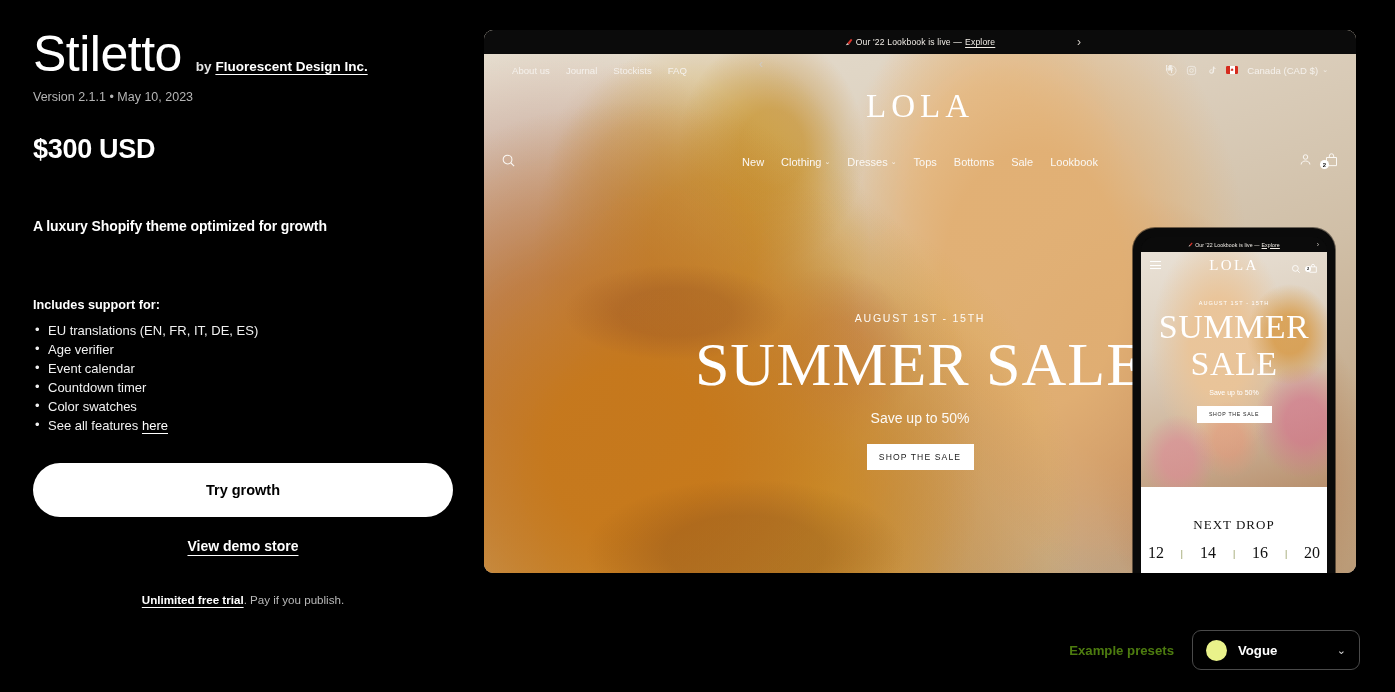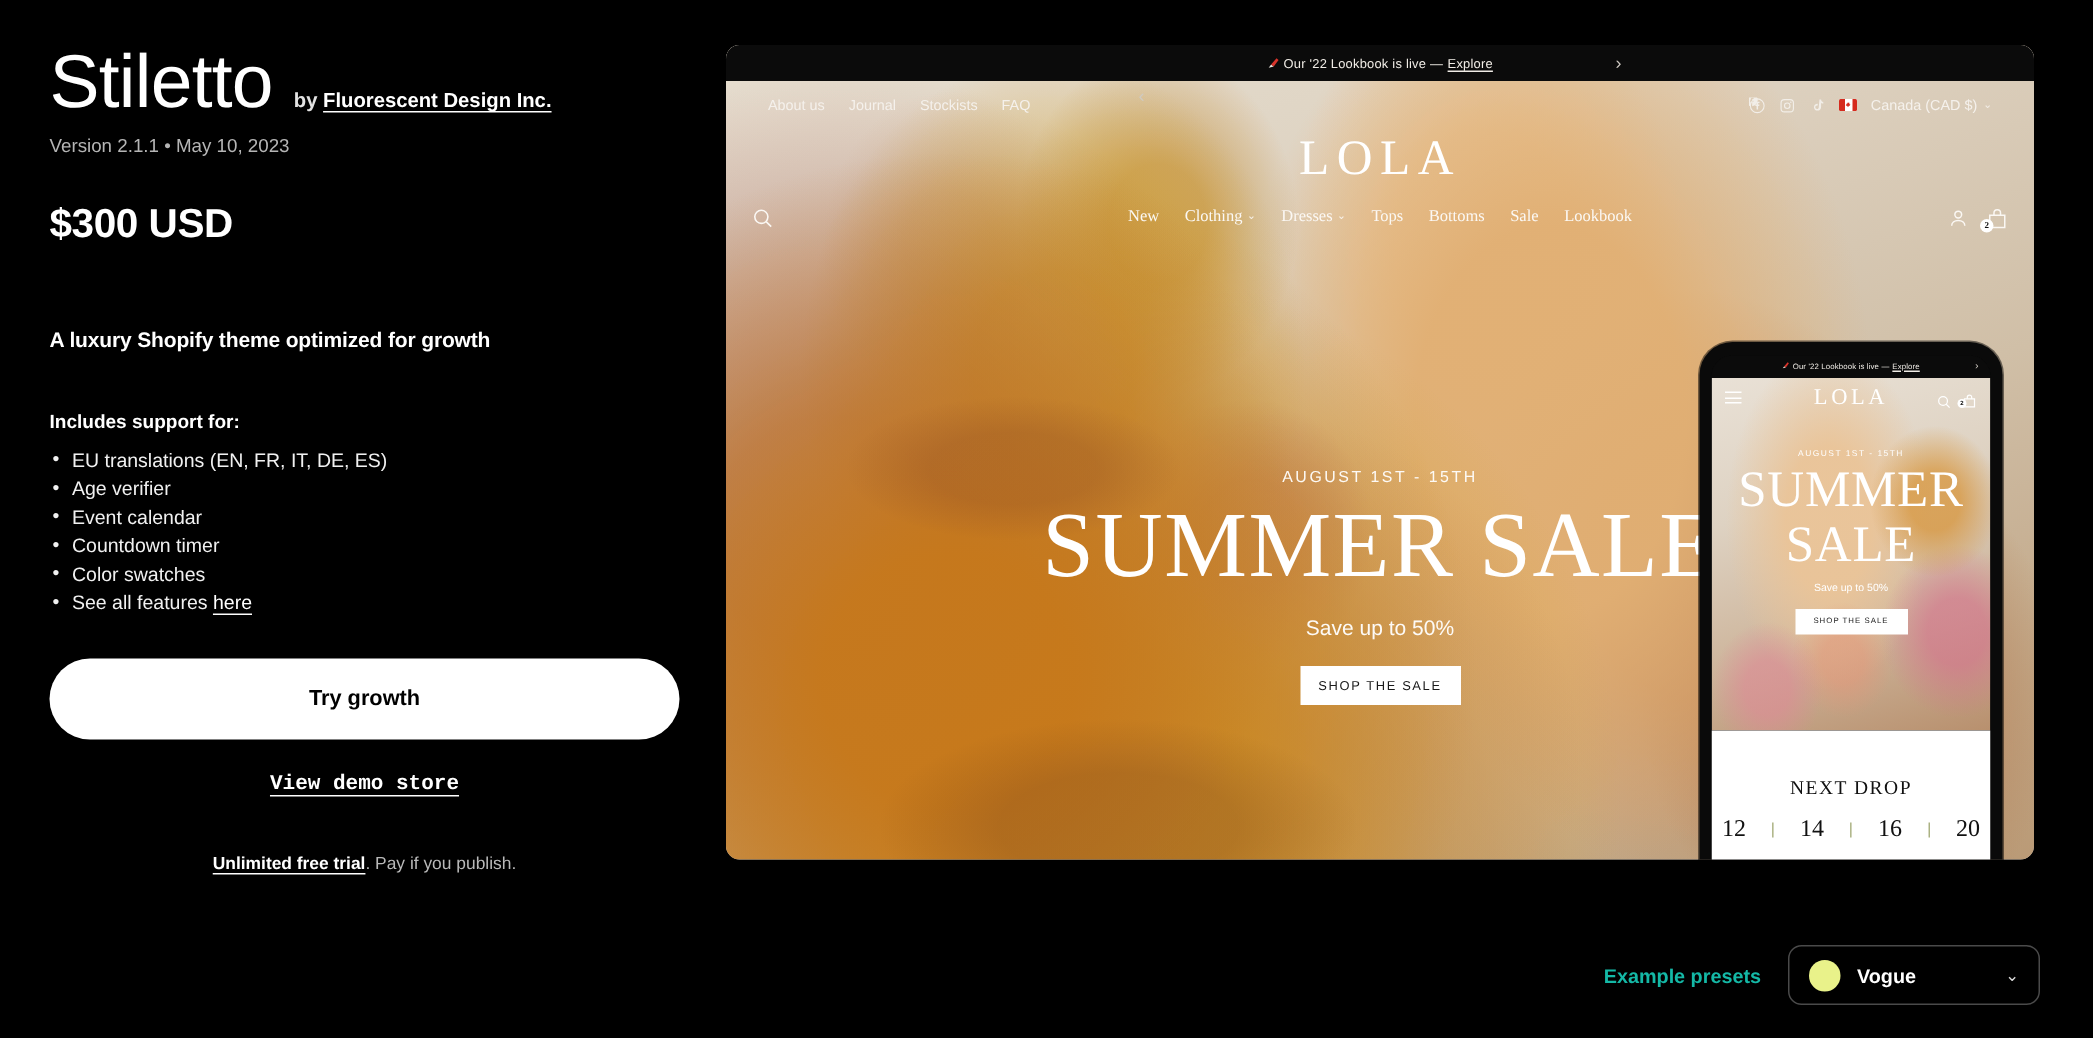--- a/index.html
+++ b/index.html
@@ -17,21 +17,21 @@
   .title-row { display: flex; align-items: baseline; gap: 14px; }
   .theme-title {
     font-size: 50px; font-weight: 400; letter-spacing: -0.5px;
     line-height: 1.05; color: #fff;
   }
   .byline { font-size: 13.5px; font-weight: 700; color: #e3e3e3; white-space: nowrap; }
   .byline .vendor { color: #fff; text-decoration: underline; text-underline-offset: 3px; text-decoration-thickness: 1px; }
   .version { margin-top: 9px; font-size: 12.5px; color: #b5b5b5; font-weight: 400; }
   .price { margin-top: 30px; font-size: 27px; font-weight: 700; letter-spacing: -0.3px; color: #fff; }
   .tagline { margin-top: 53px; font-size: 14px; font-weight: 700; color: #fff; letter-spacing: -0.1px; }
-  .includes { margin-top: 40px; font-size: 12.7px; font-weight: 700; color: #fff; }
+  .includes { margin-top: 64px; font-size: 12.7px; font-weight: 700; color: #fff; }
   .feat-list { margin-top: 9px; list-style: none; }
   .feat-list li {
     position: relative; padding-left: 15px; font-size: 13px;
     line-height: 19px; color: #f1f1f1; font-weight: 400;
   }
   .feat-list li::before {
     content: "\2022"; position: absolute; left: 2px; top: -0.5px;
     color: #f1f1f1; font-size: 13px;
   }
   .feat-list li .inline-link { color: #fff; text-decoration: underline; text-underline-offset: 3px; }
@@ -39,21 +39,21 @@
   .try-btn {
     margin-top: 28px; width: 420px; height: 54px; border-radius: 27px;
     background: #ffffff; color: #000; border: none; cursor: pointer;
     font-size: 14.5px; font-weight: 700; font-family: "Liberation Sans", sans-serif;
     display: flex; align-items: center; justify-content: center;
   }
   .demo-link-wrap { width: 420px; text-align: center; margin-top: 20px; }
   .demo-link {
     font-size: 14px; font-weight: 700; color: #fff; text-decoration: underline;
     text-underline-offset: 4px; text-decoration-thickness: 1.2px; cursor: pointer;
-    background: none; border: none; font-family: Liberation Mono, monospace;
+    background: none; border: none; font-family: Liberation Sans, sans-serif;
   }
   .trial-wrap { width: 420px; text-align: center; margin-top: 38px; font-size: 11.6px; color: #b9b9b9; }
   .trial-wrap .trial-link {
     color: #ffffff; font-weight: 700; text-decoration: underline;
     text-underline-offset: 3px; cursor: pointer;
   }
 
   
   .preview {
     position: absolute; left: 484px; top: 30px; width: 872px; height: 543px;
@@ -122,21 +122,21 @@
   
   .brand-logo {
     position: absolute; left: 0; top: 58px; width: 100%; text-align: center;
     font-family: "Liberation Serif", serif; font-size: 33px; letter-spacing: 5px;
     color: #ffffff; font-weight: 400;
   }
 
   
   .main-nav {
     position: absolute; left: 0; top: 108px; width: 100%; height: 30px;
-    display: flex; align-items: flex-start; padding: 0 17px; color: #fff; font-family: Liberation Serif, serif;
+    display: flex; align-items: flex-end; padding: 0 17px; color: #fff;
   }
   .search-ic { width: 15px; height: 15px; cursor: pointer; }
   .nav-links {
     position: absolute; left: 0; right: 0; display: flex; justify-content: center;
     gap: 17px; font-size: 11px; color: #fbf8f4; pointer-events: none;
   }
   .nav-links .nav-item { display: flex; align-items: center; gap: 3px; cursor: pointer; pointer-events: auto; }
   .chev { font-size: 7px; opacity: 0.9; }
   .nav-right { margin-left: auto; display: flex; align-items: center; gap: 11px; z-index: 2; }
   .acct-ic, .cart-ic { width: 15px; height: 16px; cursor: pointer; position: relative; }
@@ -227,21 +227,21 @@
   .p-drop-title { font-family: "Liberation Serif", serif; font-size: 13px; letter-spacing: 1px; }
   .p-drop-nums {
     margin-top: 11px; display: flex; align-items: center; justify-content: center; gap: 10px;
     font-family: "Liberation Serif", serif; font-size: 16px;
   }
   .p-drop-nums .num { width: 32px; text-align: center; }
   .p-drop-nums .sep { color: #6f7a2a; font-size: 11px; }
 
   
   .presets { position: absolute; right: 31px; top: 630px; display: flex; align-items: center; gap: 18px; }
-  .presets-label { font-size: 13.2px; font-weight: 700; color: #14b8a6; }
+  .presets-label { font-size: 13.2px; font-weight: 700; color: #4d7c0f; }
   .preset-select {
     width: 168px; height: 40px; border-radius: 9px; border: 1px solid #4a4a4a;
     background: #000; display: flex; align-items: center; padding: 0 13px;
     gap: 11px; cursor: pointer;
   }
   .swatch { width: 21px; height: 21px; border-radius: 50%; flex: none; }
   .preset-name { font-size: 13.2px; font-weight: 700; color: #fff; }
   .preset-chev { margin-left: auto; color: #d8d8d8; font-size: 11px; }
 </style>
 </head>

